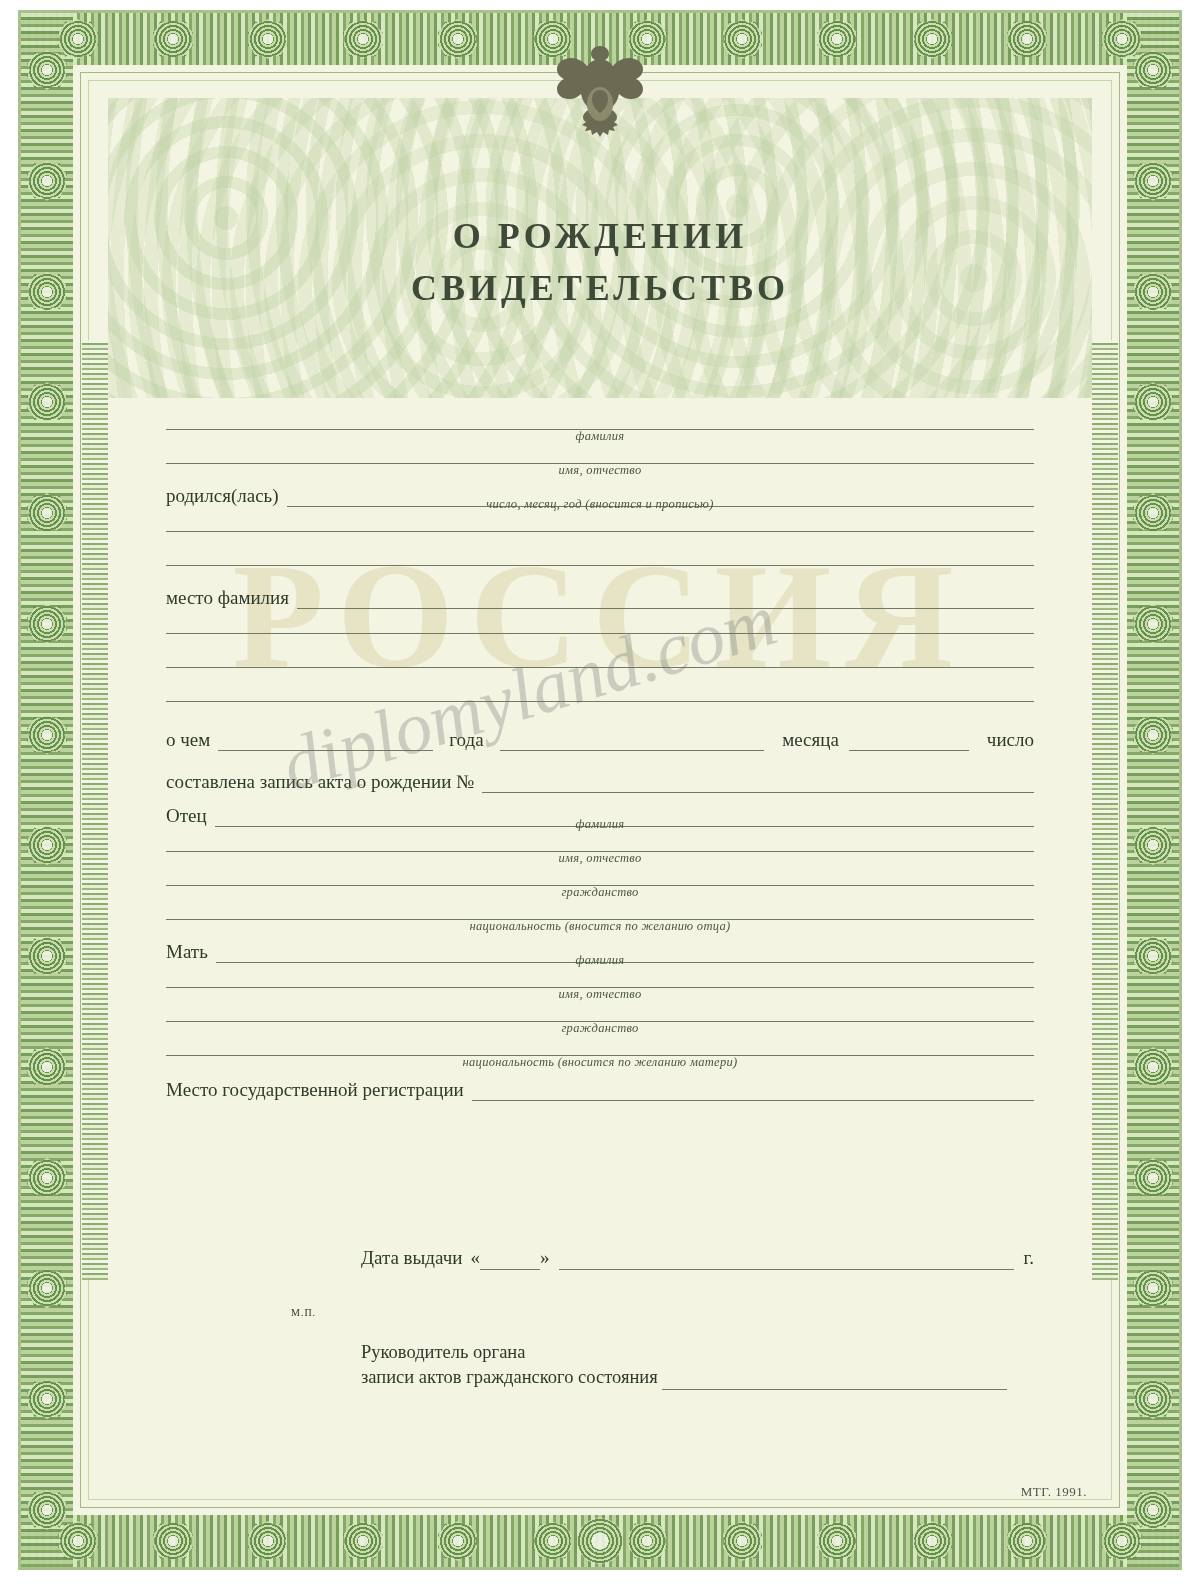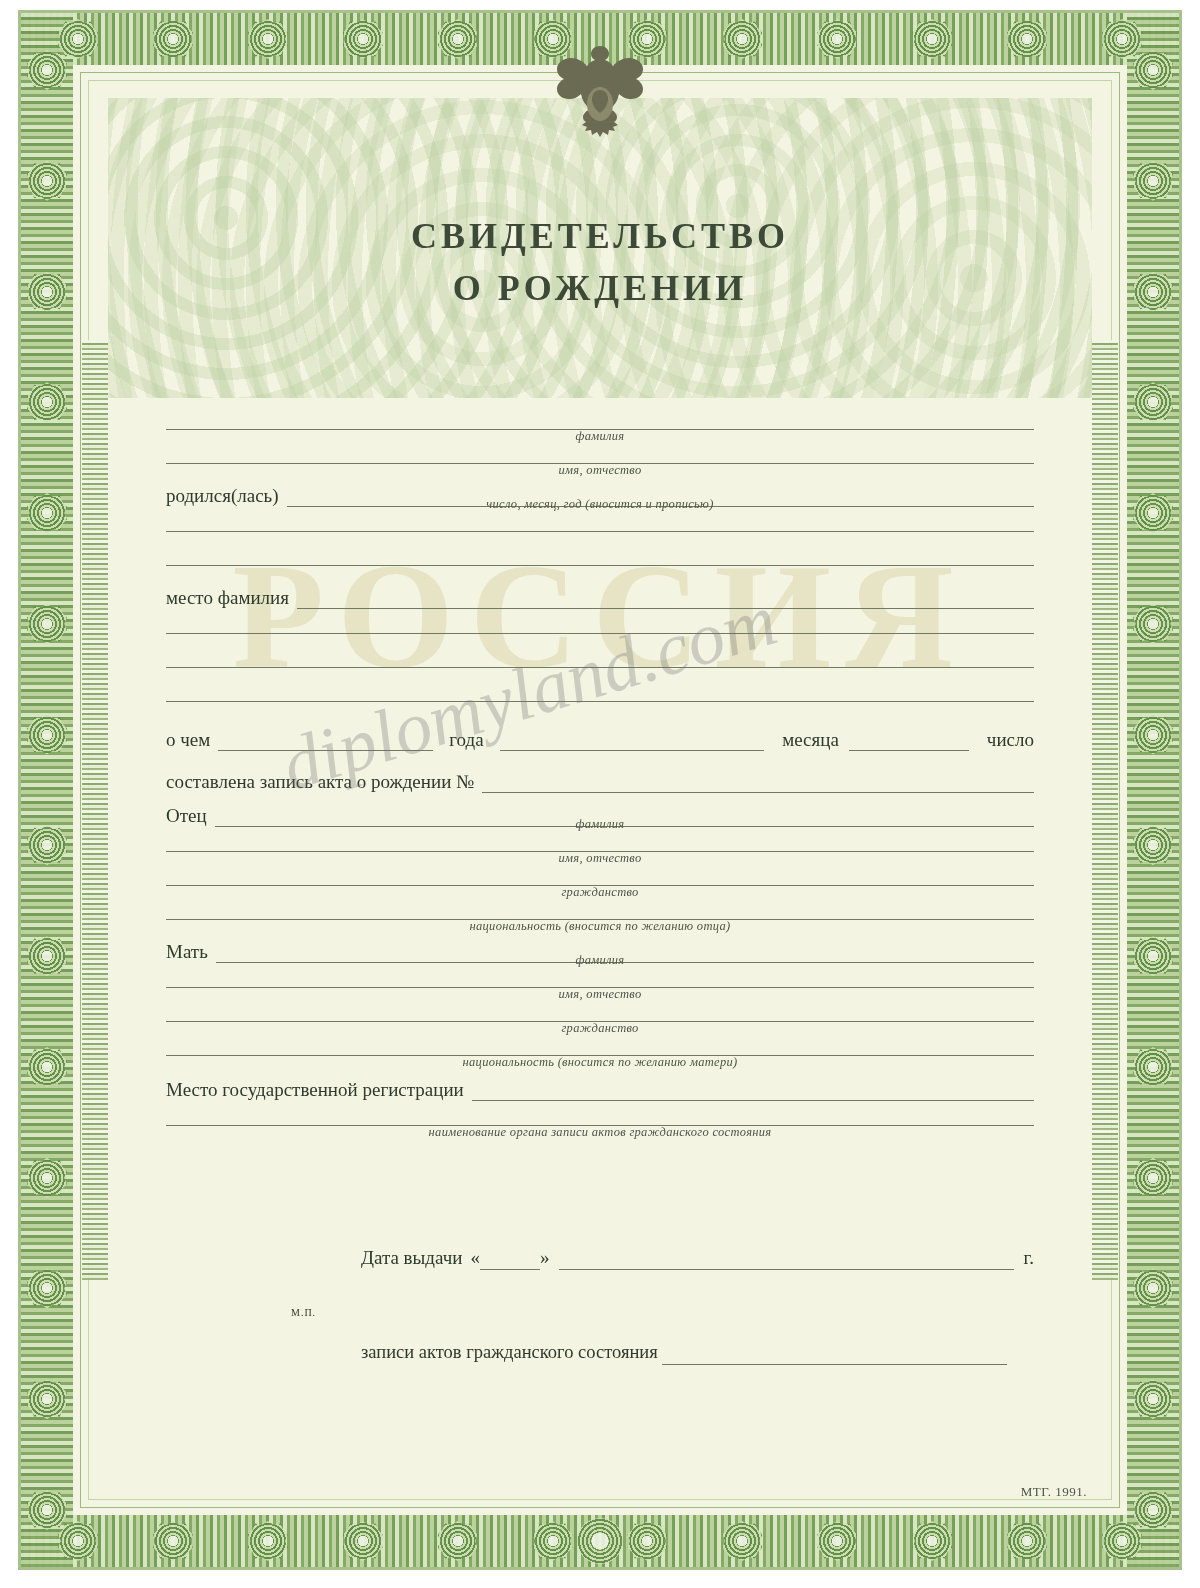--- a/index.html
+++ b/index.html
@@ -366,22 +366,22 @@
     <svg viewBox="0 0 110 128" width="110" height="128" aria-hidden="true">
       <g fill="#6b6a52">
         <path d="M55 6c-6 0-9 4-9 8 0 3 2 5 4 6-3 1-6 3-8 6-4-5-10-8-16-8-8 0-14 5-14 11 0 5 3 8 7 10-4 2-7 6-7 10 0 6 5 10 12 10 5 0 9-2 12-5 1 6 4 11 9 15-4 2-7 5-7 8 0 2 1 4 3 5l-4 3 5 2-2 4 6-1 1 5 5-3 3 5 3-5 5 3 1-5 6 1-2-4 5-2-4-3c2-1 3-3 3-5 0-3-3-6-7-8 5-4 8-9 9-15 3 3 7 5 12 5 7 0 12-4 12-10 0-4-3-8-7-10 4-2 7-5 7-10 0-6-6-11-14-11-6 0-12 3-16 8-2-3-5-5-8-6 2-1 4-3 4-6 0-4-3-8-9-8z"></path>
         <ellipse cx="55" cy="64" rx="13" ry="17" fill="#8b8a6c"></ellipse>
         <path d="M55 50c-5 0-8 4-8 9 0 6 4 11 8 14 4-3 8-8 8-14 0-5-3-9-8-9z" fill="#6b6a52"></path>
       </g>
     </svg>
   </div>
 
   <div class="title">
+    <div>О РОЖДЕНИИ</div>
     <div>СВИДЕТЕЛЬСТВО</div>
-    <div>О РОЖДЕНИИ</div>
   </div>
 
   <div class="form">
 
     <div class="row">
       <div class="line" style="width:100%"></div>
       <div class="hint">фамилия</div>
     </div>
 
     <div class="row">
@@ -463,43 +463,40 @@
       <div class="hint">гражданство</div>
     </div>
     <div class="row">
       <div class="line" style="width:100%"></div>
       <div class="hint">национальность (вносится по желанию матери)</div>
     </div>
 
     <div class="row flexrow" style="height:36px">
       <span class="label">Место государственной регистрации</span>
       <span class="line grow"></span>
-    </div>
-    <div class="row">
-      <div class="line" style="width:100%"></div>
-      <div class="hint">наименование органа записи актов гражданского состояния</div>
     </div>
 
   </div>
 
   <div class="watermark">diplomyland.com</div>
 
   <div class="bottom">
     <div class="issue-row">
       <span class="label">Дата выдачи</span>
       <span class="label" style="padding-left:8px">«</span>
       <span class="line" style="width:60px"></span>
       <span class="label">»</span>
       <span class="line grow" style="margin-left:10px"></span>
       <span class="label" style="padding-left:10px">г.</span>
     </div>
 
     <div class="mp">М.П.</div>
 
     <div class="signature">
+      <div>Руководитель органа</div>
       <div>
         <span>записи актов гражданского состояния</span>
         <span class="sig-line"></span>
       </div>
     </div>
   </div>
 
   <div class="code">МТГ. 1991.</div>
   <div class="seal-bottom"></div>
 

